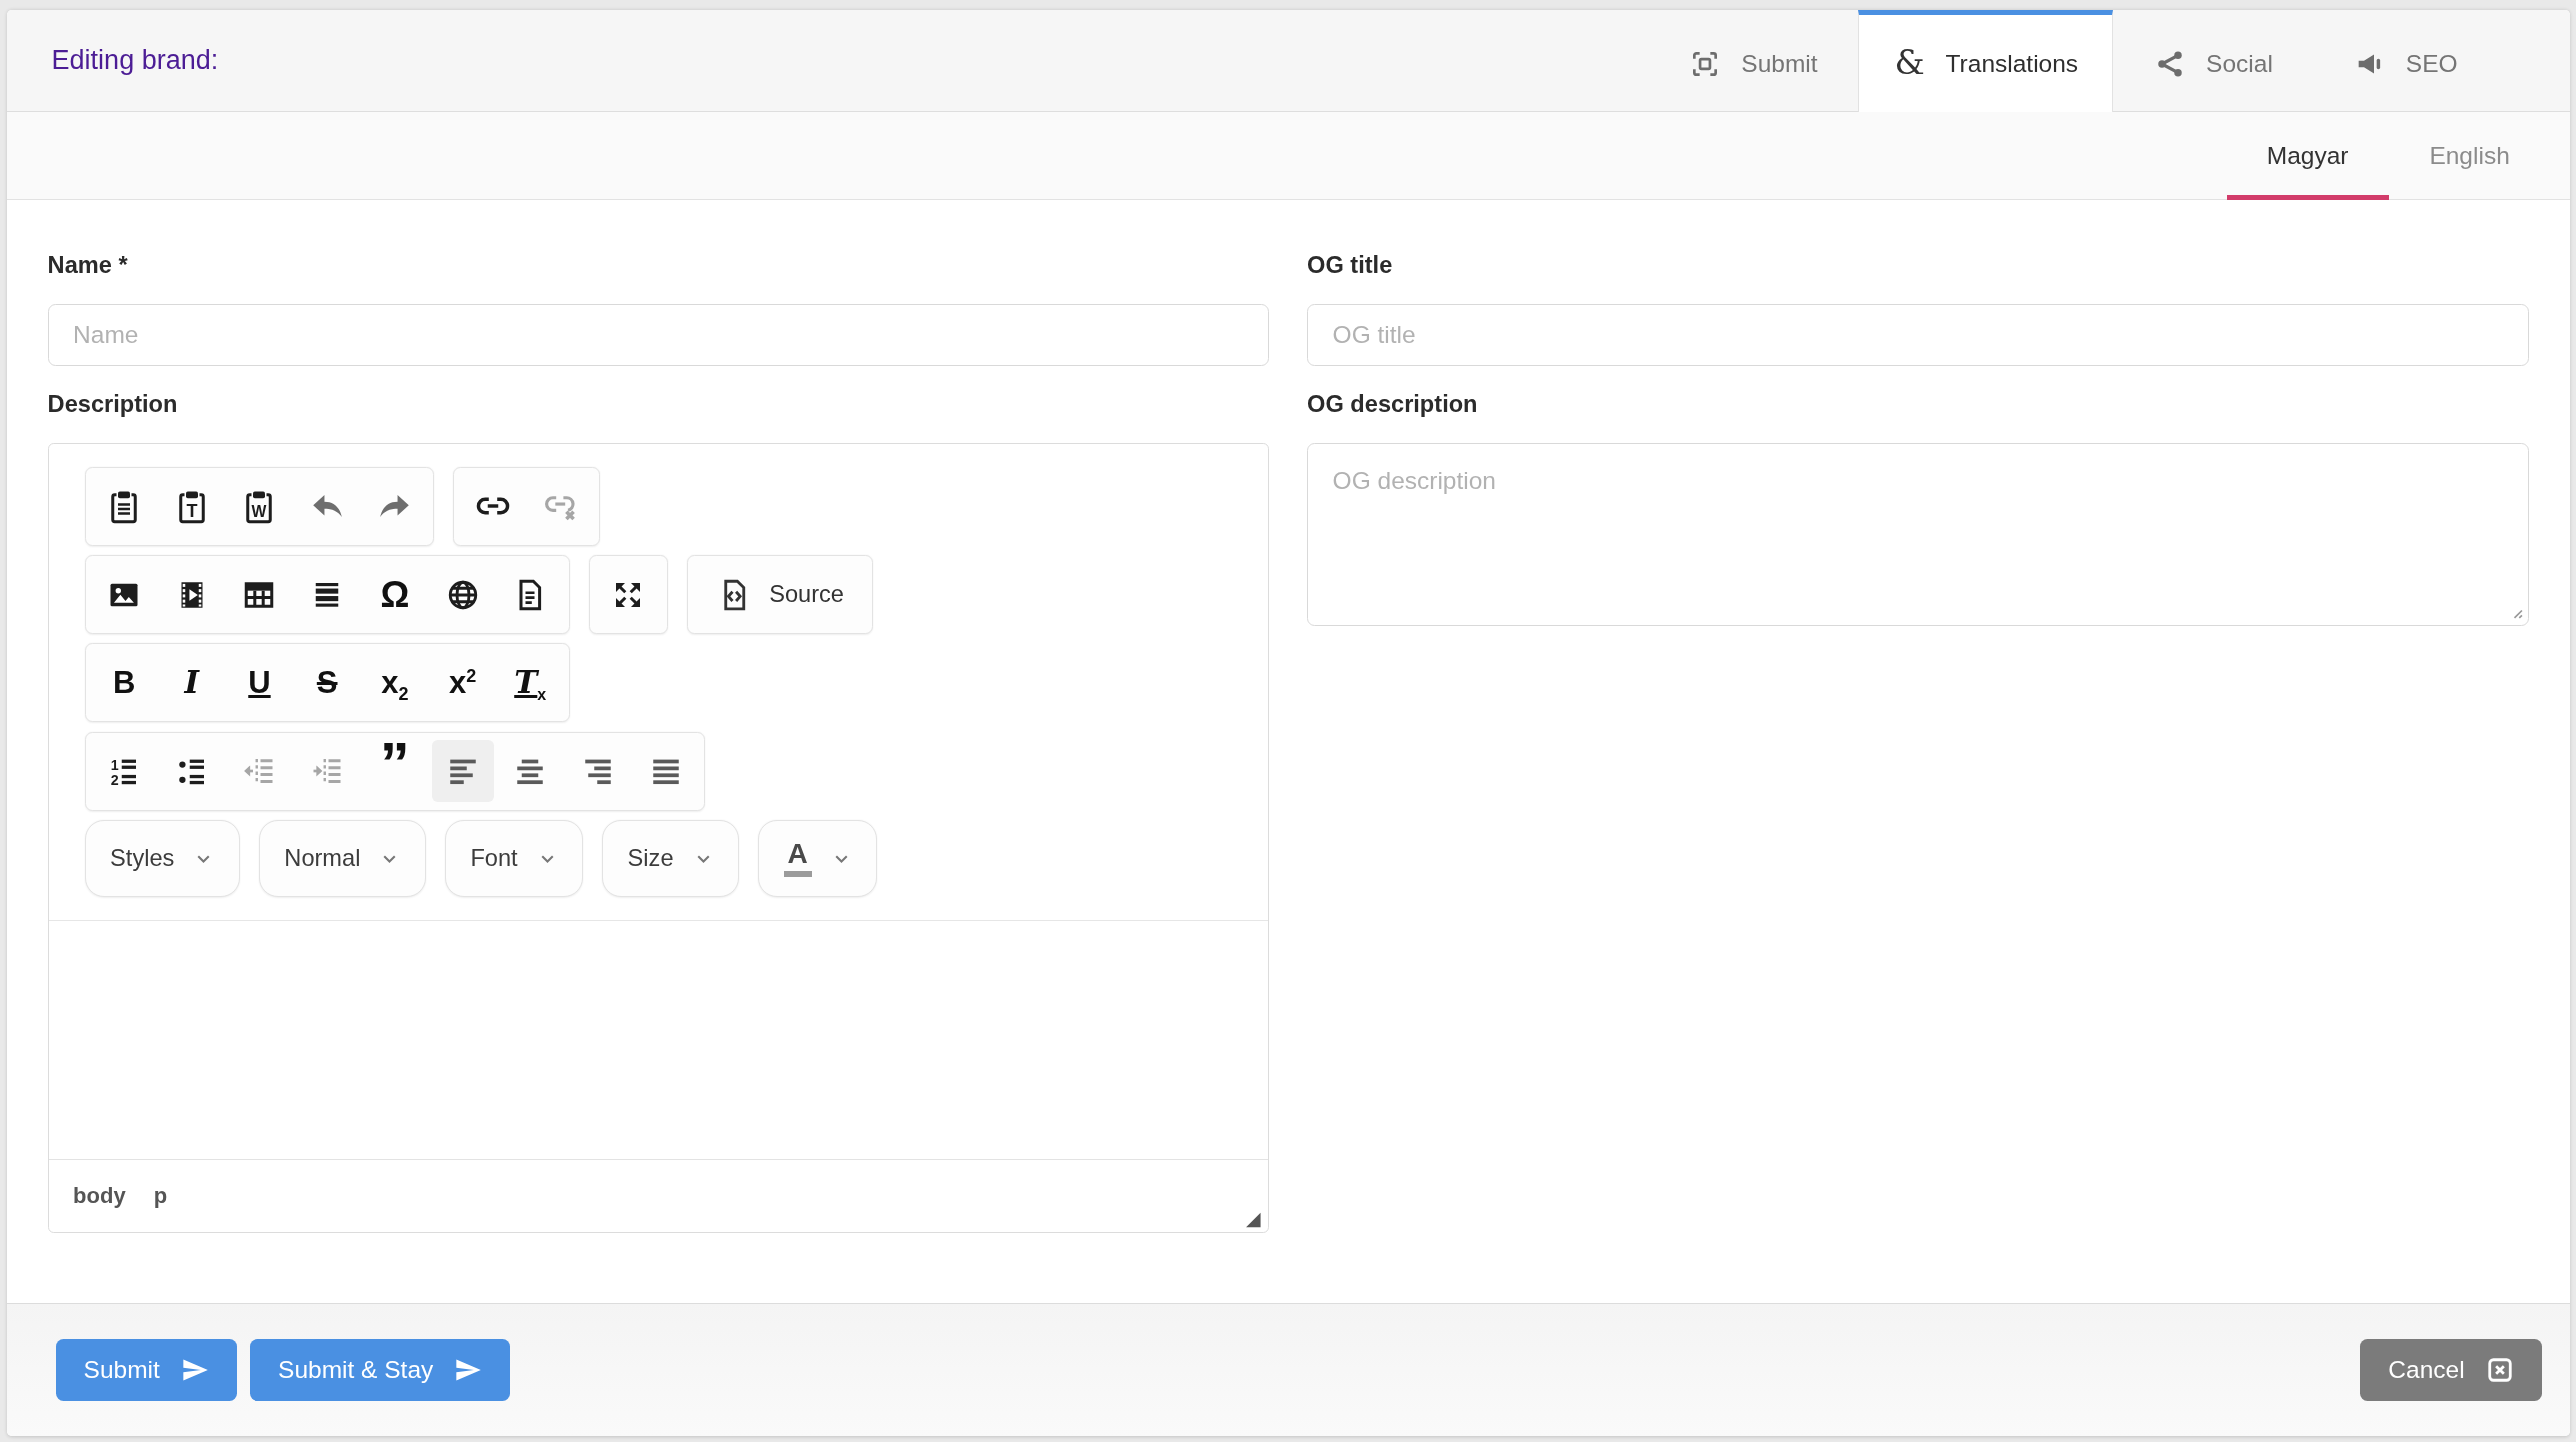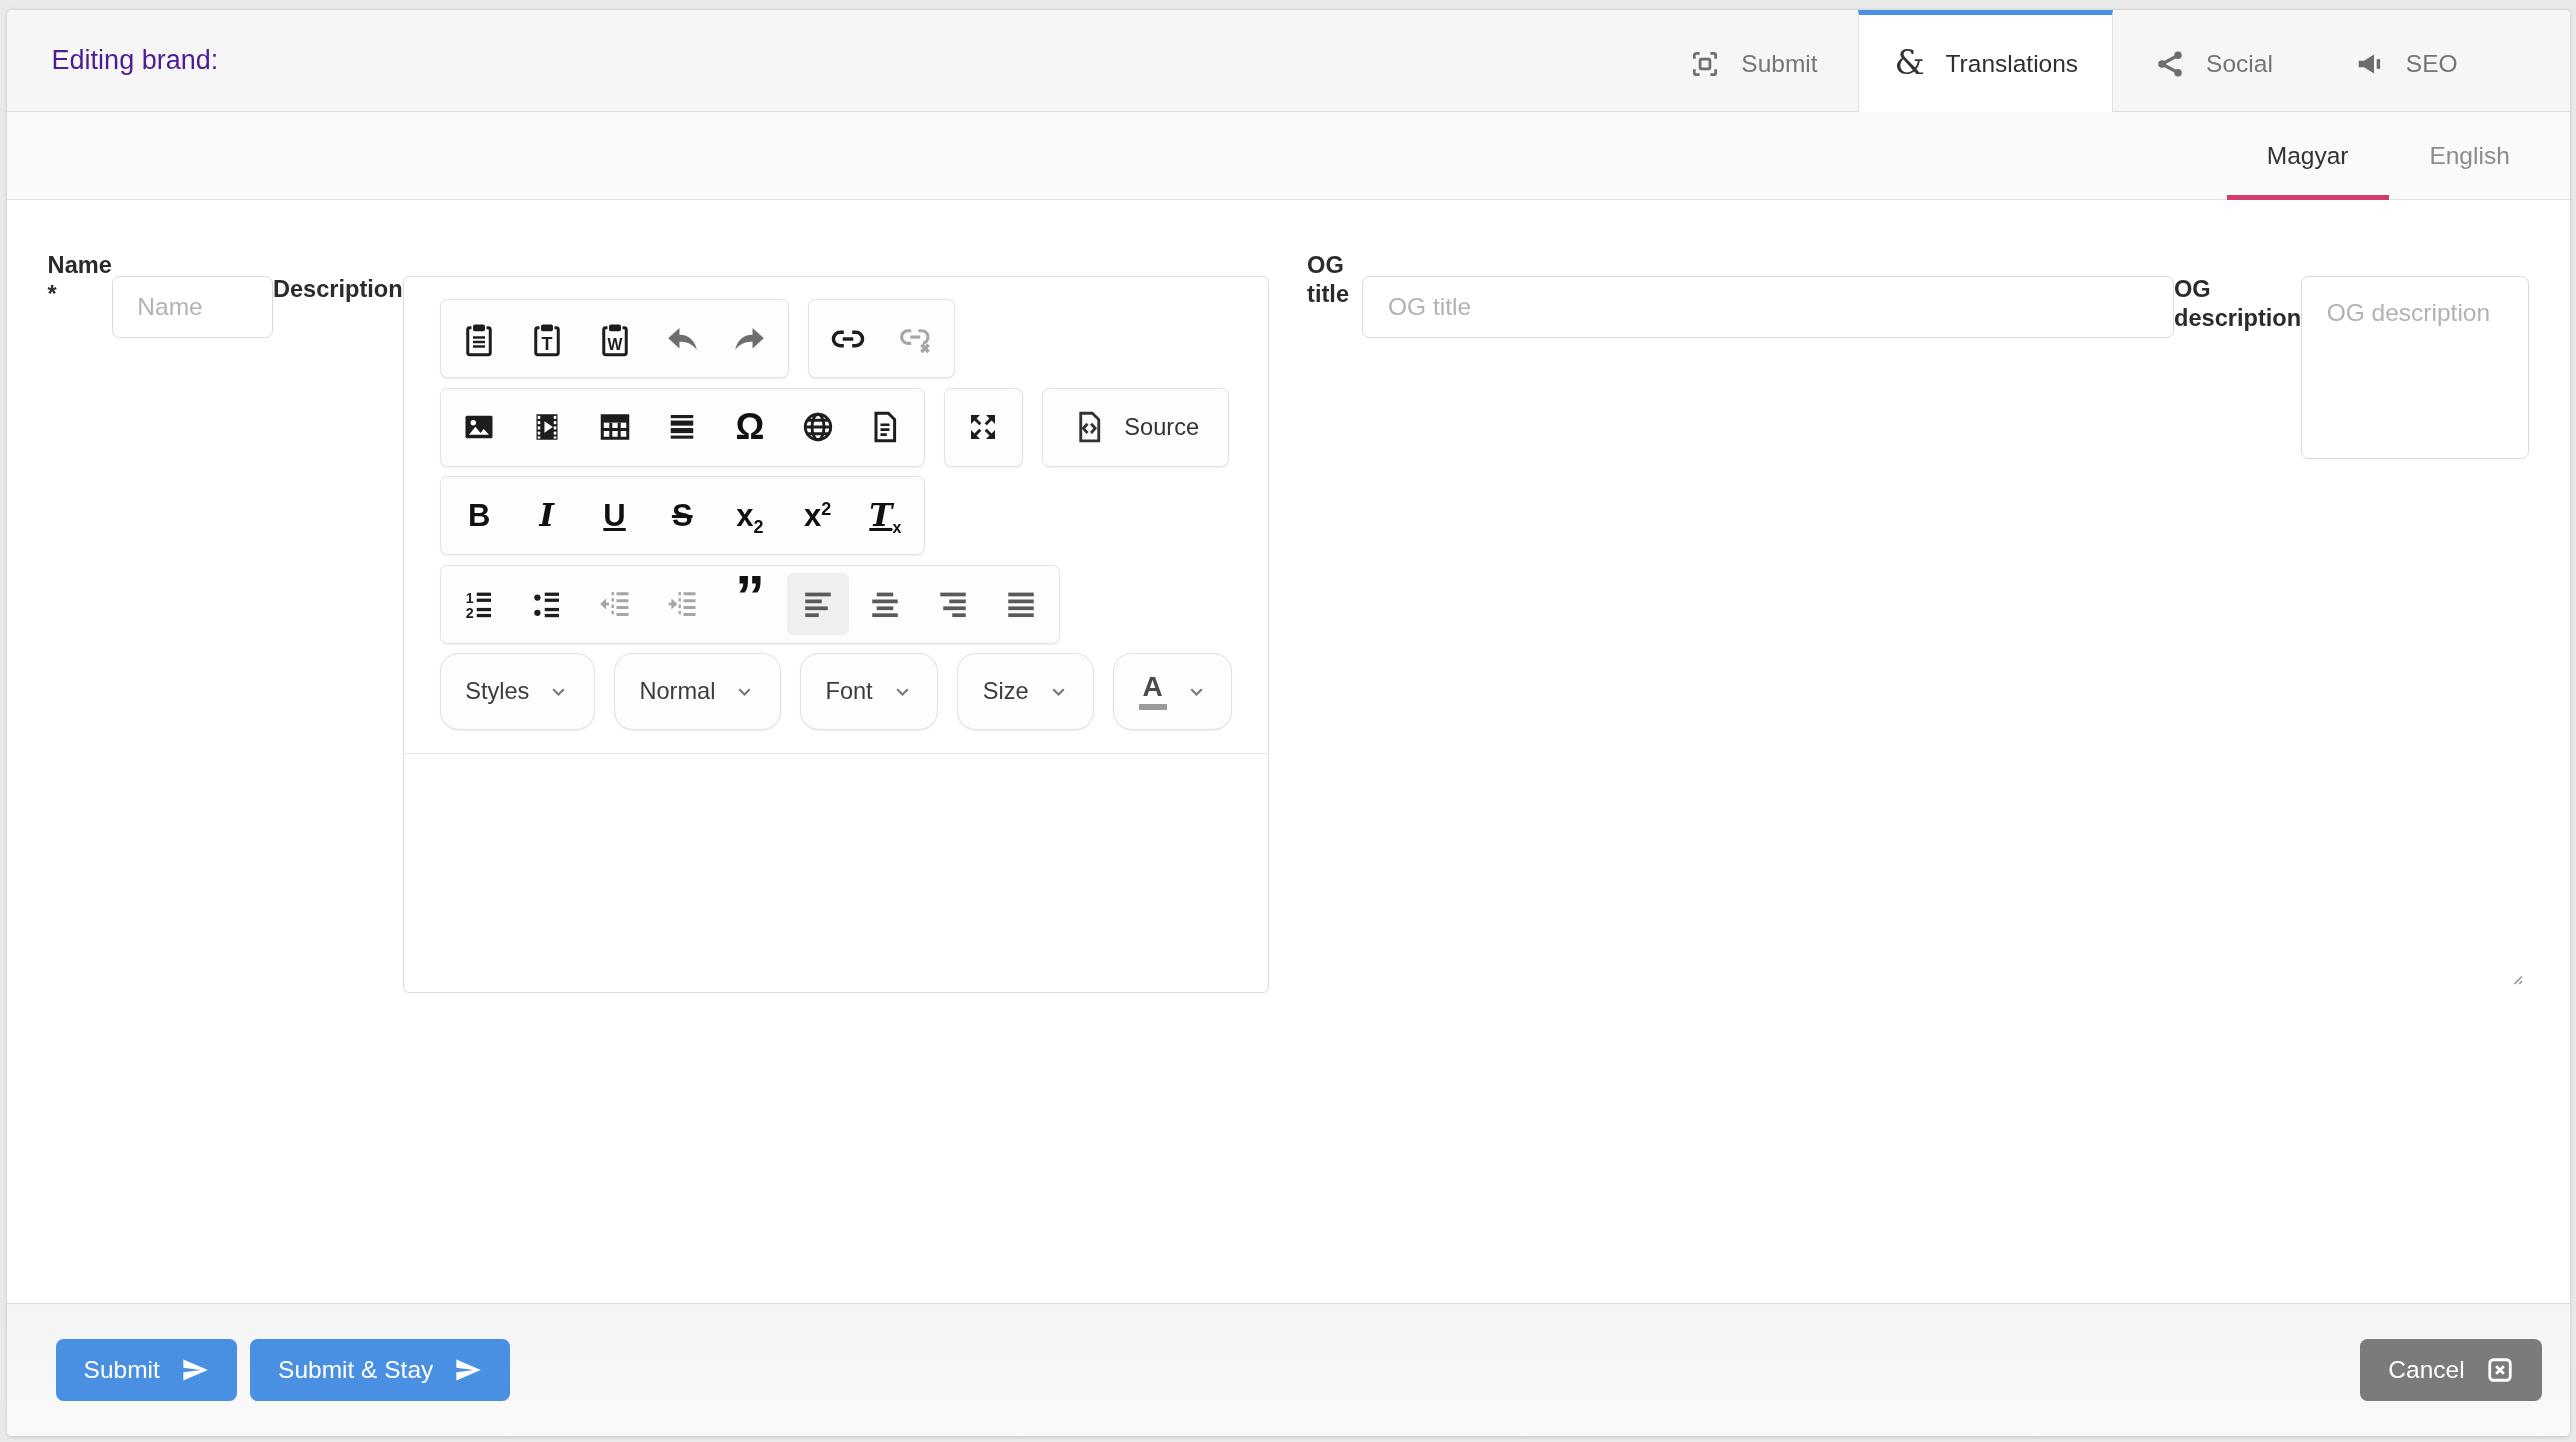--- a/index.html
+++ b/index.html
@@ -18,21 +18,21 @@
   .amp{font-family:"DejaVu Serif",serif;font-size:34px;line-height:1;transform:translateY(-1.9px)}
 
   
   .langbar{height:88px;background:#fafafa;border-bottom:0.9px solid #e2e2e2;display:flex;justify-content:flex-end;padding-right:19px;flex:0 0 auto;box-sizing:border-box}
   .lang{width:162px;display:flex;align-items:center;justify-content:center;font-size:24.5px;color:#8b8b8b;position:relative;cursor:pointer}
   .lang.active{color:#333}
   .lang.active::after{content:"";position:absolute;left:0;right:0;bottom:-0.9px;height:5.7px;background:#d23c6a}
 
   
   .content{flex:1;background:#fff;padding:51px 41px 38px;display:grid;grid-template-columns:1fr 1fr;column-gap:38px;align-content:start;box-sizing:border-box}
-  .col{display:flex;flex-direction:row;min-width:0}
+  .col{display:flex;flex-direction:column;min-width:0}
   .field-label{font-size:23.6px;font-weight:700;color:#2b2b2b;line-height:1.2}
   .mt-label{margin-top:24px}
   .text-input{margin-top:24.5px;width:100%;height:62px;border:1.9px solid #d9d9d9;border-radius:7.5px;padding:0 24.5px;font-size:24.5px;color:#333;background:#fff;outline:none;box-sizing:border-box;font-family:inherit}
   ::placeholder{color:#b2b2b2;opacity:1}
 
   
   .editor{margin-top:24.5px;border:1.9px solid #dcdcdc;border-radius:5.7px;background:#fff;display:flex;flex-direction:column}
   .toolbar{padding:22.6px 36px;display:flex;flex-direction:column;gap:9.4px}
   .tb-row{display:flex;gap:19px;align-items:stretch}
   .tb-group{border:1.9px solid #e3e3e3;border-radius:7.5px;background:#fdfdfd;box-shadow:0 0.9px 1.9px rgba(0,0,0,.07);padding:7.5px;display:flex;gap:5.7px;align-items:center}
@@ -470,20 +470,25 @@
                   <svg viewBox="0 0 24 24" fill="none" stroke="currentColor" stroke-width="2.4">
                     <path d="M6 9.5l6 6 6-6"></path>
                   </svg>
                 </span>
             </div>
           </div>
         </div>
 
         <div class="editarea" contenteditable="true" style=""></div>
 
+        <div class="elempath">
+          <span class="pe">body</span>
+          <span class="pe">p</span>
+          <span class="resize-corner">◢</span>
+        </div>
       </div>
     </div>
 
     <div class="col">
       <div class="field-label">OG title</div>
       <input class="text-input" type="text" placeholder="OG title" style="">
 
       <div class="field-label mt-label">OG description</div>
       <div class="ta-wrap">
         <textarea class="og" placeholder="OG description" style=""></textarea>

